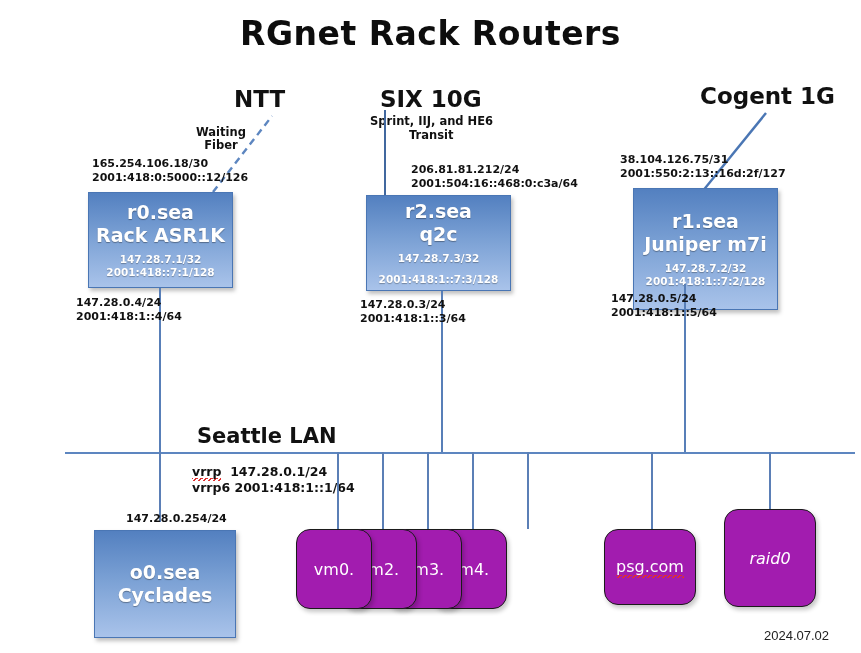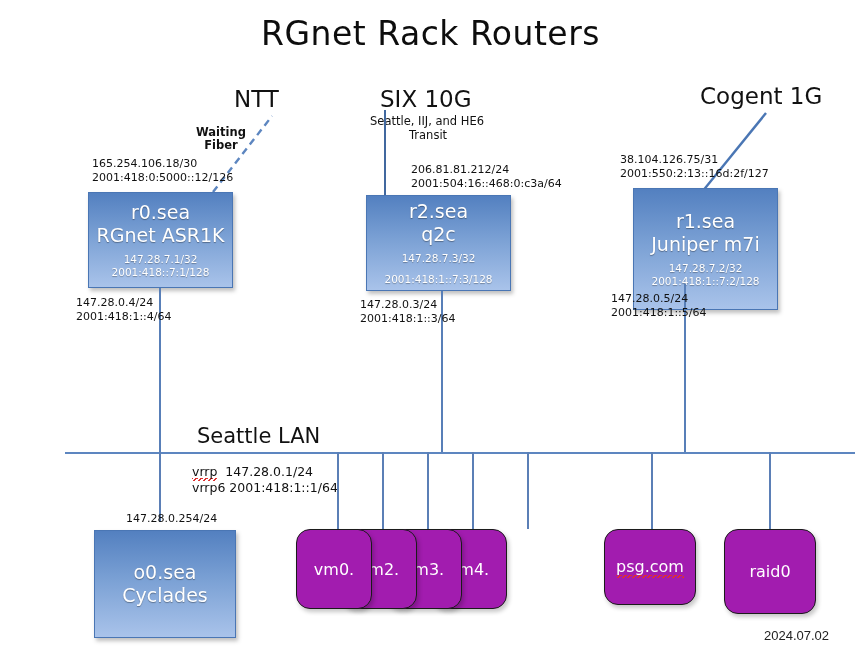--- a/index.html
+++ b/index.html
@@ -11,21 +11,21 @@
     position: relative;
     width: 861px;
     height: 653px;
     background: #ffffff;
     overflow: hidden;
     font-family: "DejaVu Sans", sans-serif;
   }
   
   .hand {
     font-family: "DejaVu Sans", sans-serif;
-    font-weight: 400;
+    font-weight: 700;
   }
   #title {
     position: absolute;
     left: 0;
     top: 14px;
     width: 861px;
     text-align: center;
     font-size: 33px;
     color: #0d0d0d;
     letter-spacing: 0.5px;
@@ -170,21 +170,21 @@
   </svg>
 
   <div class="provider hand" style="left:234px; top:86px;">NTT</div>
 
   <div class="waiting hand" style="left:190px; top:126px; width:62px;">
     <div>Waiting</div>
     <div>Fiber</div>
   </div>
 
   <div class="provider hand" style="left:380px; top:86px;">SIX 10G</div>
-  <div class="sublabel hand" style="left:370px; top:114px;">Seattle, IIJ, and HE6</div>
+  <div class="sublabel hand" style="left:370px; top:114px;">Sprint, IIJ, and HE6</div>
   <div class="sublabel hand" style="left:409px; top:128px;">Transit</div>
 
   <div class="provider hand" style="left:700px; top:83px;">Cogent 1G</div>
 
   <div class="vline dark" style="left:384px; top:110px; height:85px;"></div>
 
   <div class="iplabel hand" style="left:92px; top:157px;">
     <div>165.254.106.18/30</div>
     <div>2001:418:0:5000::12/126</div>
   </div>
@@ -194,21 +194,21 @@
     <div>2001:504:16::468:0:c3a/64</div>
   </div>
 
   <div class="iplabel hand" style="left:620px; top:153px;">
     <div>38.104.126.75/31</div>
     <div>2001:550:2:13::16d:2f/127</div>
   </div>
 
   <div class="router" style="left:88px; top:192px; width:145px; height:96px;">
     <div class="rname hand">r0.sea</div>
-    <div class="rmodel hand">RGnet ASR1K</div>
+    <div class="rmodel hand">Rack ASR1K</div>
     <div class="rip hand">147.28.7.1/32</div>
     <div class="rip hand" style="margin-top:0;">2001:418::7:1/128</div>
   </div>
 
   <div class="router" style="left:366px; top:195px; width:145px; height:96px;">
     <div class="rname hand">r2.sea</div>
     <div class="rmodel hand">q2c</div>
     <div class="rip hand">147.28.7.3/32</div>
     <div class="rip hand" style="margin-top:8px;">2001:418:1::7:3/128</div>
   </div>
@@ -277,19 +277,19 @@
   <div class="host" style="left:386px; top:529px; width:76px; height:80px; z-index:5;">
     <span>vm3.</span>
   </div>
   <div class="host" style="left:431px; top:529px; width:76px; height:80px; z-index:4;">
     <span>vm4.</span>
   </div>
 
   <div class="host" style="left:604px; top:529px; width:92px; height:76px;">
     <span class="squiggle">psg.com</span>
   </div>
-  <div class="host" style="left:724px; top:529px; width:92px; height:85px;">
+  <div class="host" style="left:724px; top:509px; width:92px; height:98px;font-style:italic;">
     <span>raid0</span>
   </div>
 
   <div class="datestamp" style="left:764px; top:628px;">2024.07.02</div>
 
 </div>
 
 </body></html>

